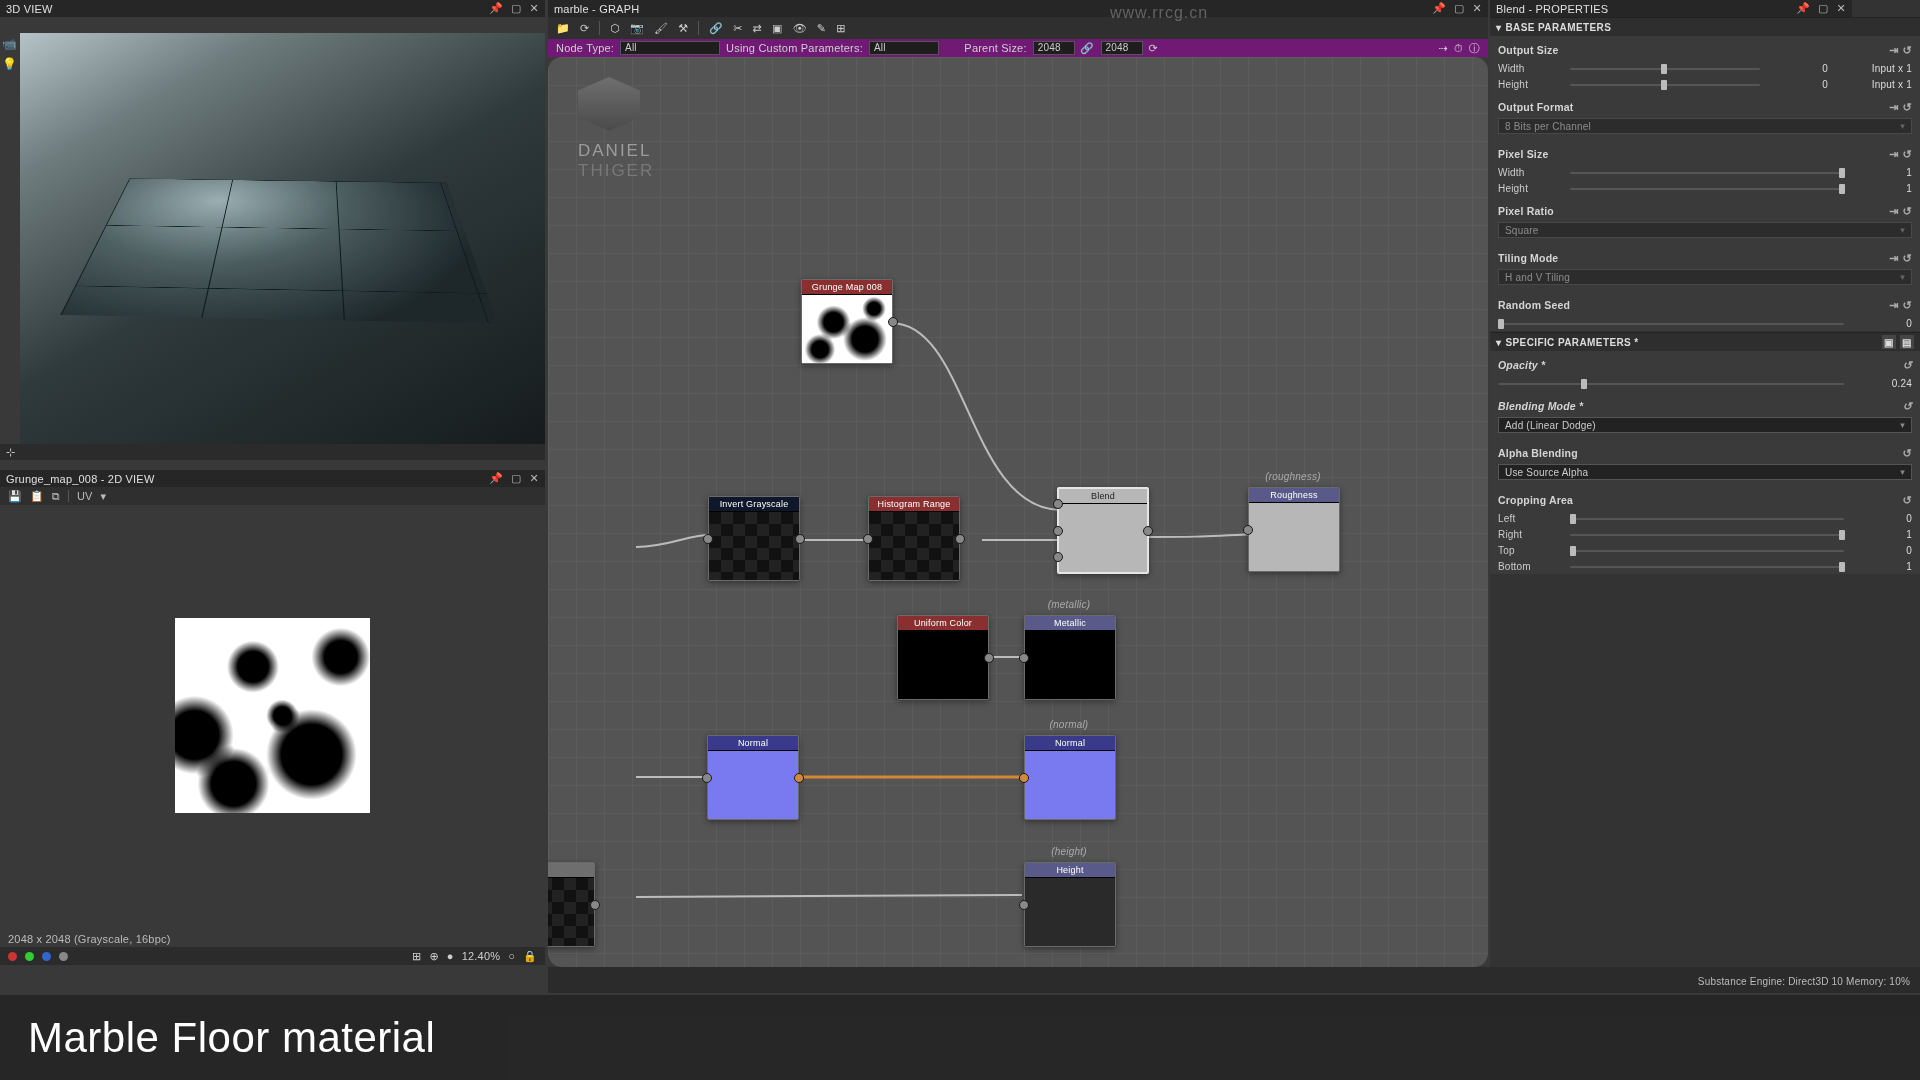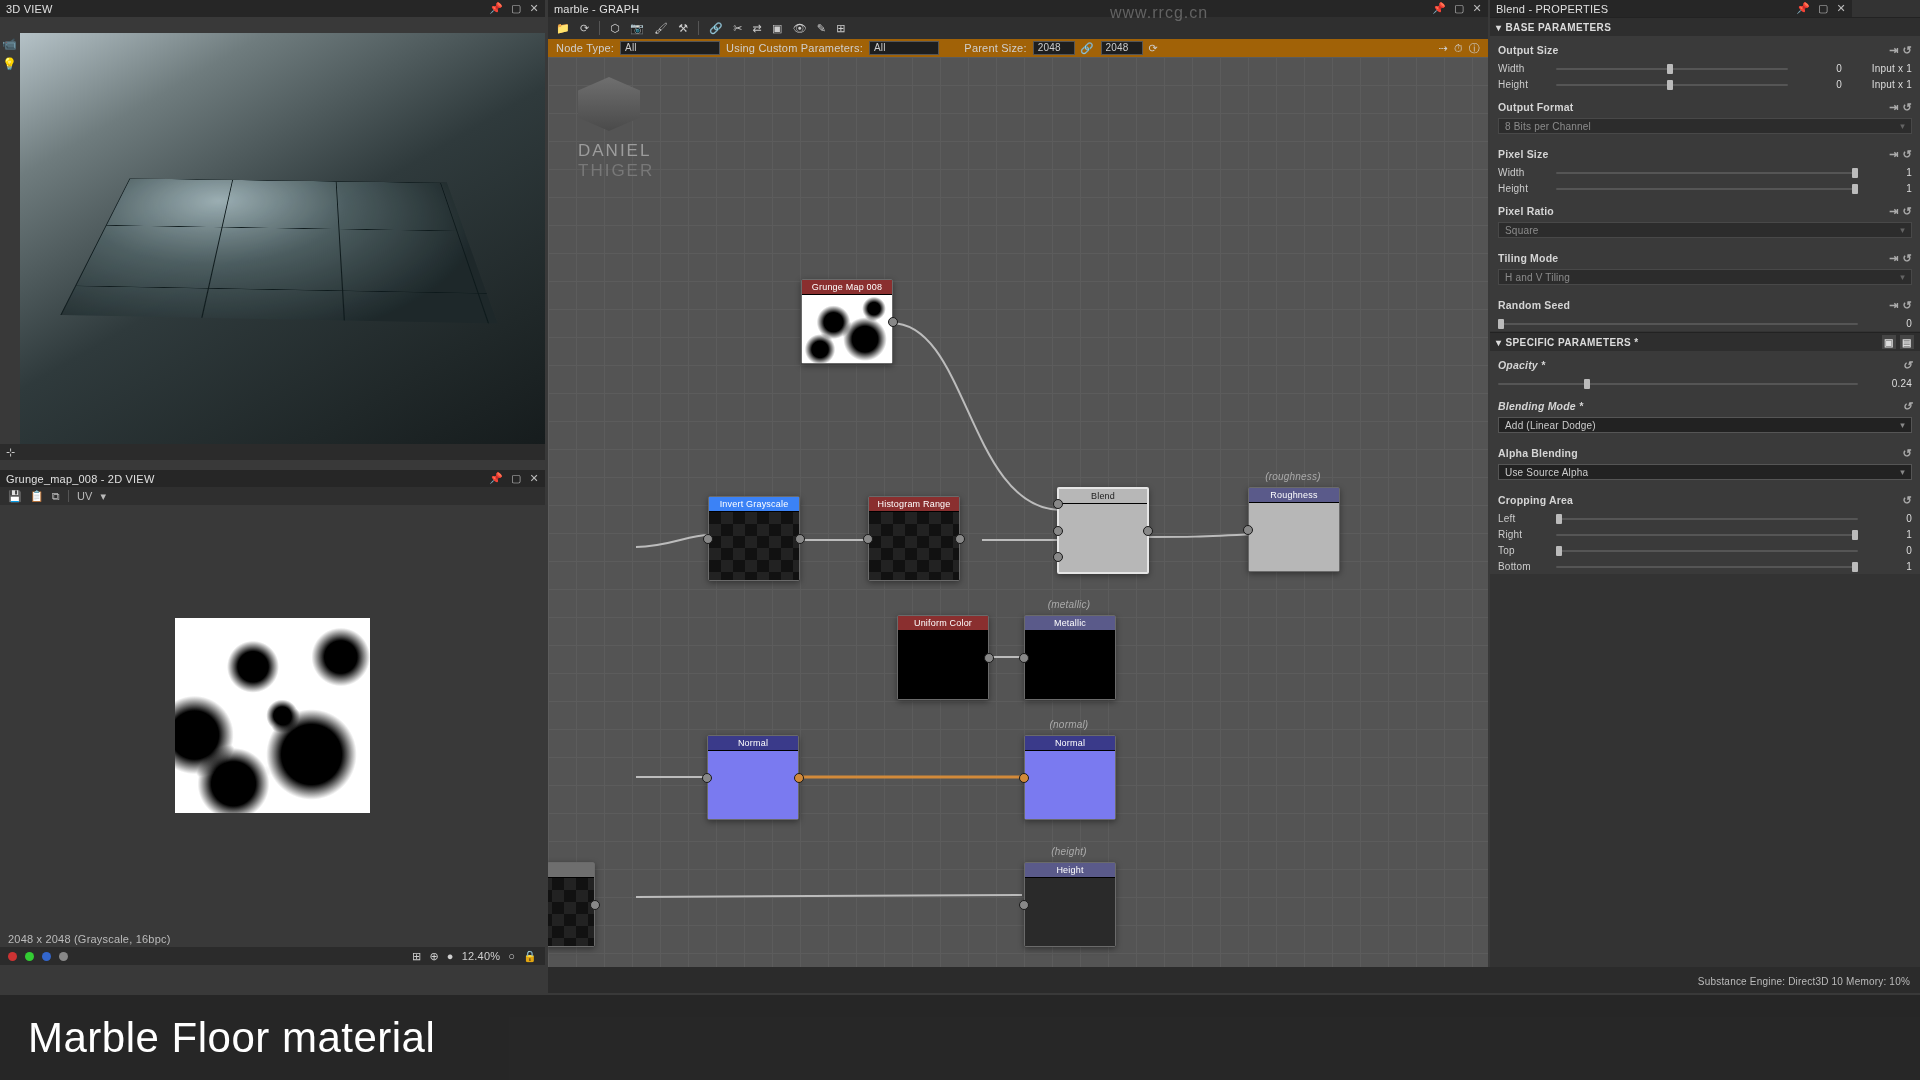--- a/index.html
+++ b/index.html
@@ -40,25 +40,25 @@
   filter:contrast(1.4) blur(.3px); }
 #view2d .info { position:absolute; left:8px; bottom:20px; color:#bbb; font-size:11px; }
 #view2d .botbar { position:absolute; left:0; right:0; bottom:0; height:18px; background:#2b2b2b; display:flex; align-items:center; padding:0 8px; gap:8px; }
 #view2d .botbar .dot { width:9px; height:9px; border-radius:50%; }
 
 
 #graph { position:absolute; left:548px; top:0; width:940px; height:967px; }
 #graph .winbar { left:0; top:0; width:940px; }
 #graph .tb { position:absolute; left:0; top:17px; width:940px; height:22px; background:#2f2f2f; display:flex; align-items:center; gap:10px; padding:0 8px; font-size:11px; color:#ccc; }
 #graph .tb .vsep { width:1px; height:14px; background:#555; }
-#graph .tb2 { position:absolute; left:0; top:39px; width:940px; height:18px; background:#a16207; display:flex; align-items:center; gap:6px; padding:0 8px; font-size:11px; }
+#graph .tb2 { position:absolute; left:0; top:39px; width:940px; height:18px; background:#701a75; display:flex; align-items:center; gap:6px; padding:0 8px; font-size:11px; }
 #graph .tb2 select, #graph .tb2 .sel { background:#1e1e1e; color:#ccc; border:1px solid #555; font-size:10px; height:14px; padding:0 4px; }
 #graph .canvas { position:absolute; left:0; top:57px; right:0; bottom:0; background:#545454; background-image:
   linear-gradient(#5c5c5c 1px,transparent 1px),linear-gradient(90deg,#5c5c5c 1px,transparent 1px);
-  background-size:28px 28px; overflow:hidden; }
+  background-size:28px 28px; overflow:hidden;border-radius:14px; }
 
 
 .logo { position:absolute; left:30px; top:20px; color:#aaa; user-select:none; }
 .logo .hex { width:62px; height:54px; position:relative; margin-bottom:10px; }
 .logo .hex::before { content:""; position:absolute; inset:0; background:linear-gradient(#6f6f6f,#4a4a4a); clip-path:polygon(50% 0,100% 25%,100% 75%,50% 100%,0 75%,0 25%); }
 .logo .t1 { font-size:17px; letter-spacing:2px; color:#9c9c9c; }
 .logo .t2 { font-size:17px; letter-spacing:2px; color:#787878; }
 
 
 .node { position:absolute; width:92px; background:#2a2a2a; border:1px solid #6a6a6a; border-radius:2px; box-shadow:0 2px 6px rgba(0,0,0,.4); }
@@ -89,21 +89,21 @@
 #props { position:absolute; left:1490px; top:0; width:430px; height:967px; background:#333; }
 #props .winbar { left:0; top:0; width:362px; }
 #props .sect { background:#3a3a3a; border-top:1px solid #222; }
 #props .secthdr { display:flex; align-items:center; height:18px; padding:0 6px; background:#2e2e2e; font-weight:600; font-size:10px; letter-spacing:.4px; color:#dcdcdc; gap:4px; }
 #props .secthdr .chev { font-size:10px; }
 #props .secthdr .tbtn { margin-left:auto; display:flex; gap:4px; }
 #props .secthdr .tbtn span { width:14px; height:14px; background:#454545; display:flex; align-items:center; justify-content:center; font-size:10px; }
 #props .group { padding:4px 8px 0; }
 #props .grp-title { font-weight:600; color:#d5d5d5; font-size:10.5px; margin:4px 0 4px; display:flex; align-items:flex-start; }
 #props .grp-title .ico { margin-left:auto; display:flex; gap:4px; color:#aaa; font-size:11px; }
-#props .row { display:flex; align-items:center; height:15px; font-size:10px; gap:6px; margin-bottom:1px; }
+#props .row { display:flex; align-items:center; height:15px; font-size:10px; gap:20px; margin-bottom:1px; }
 #props .row .lbl { width:52px; color:#ccc; }
 #props .row .slider { flex:1; height:2px; background:#555; position:relative; border-radius:1px; }
 #props .row .slider .thumb { position:absolute; top:-4px; width:6px; height:10px; background:#bbb; border-radius:1px; }
 #props .row .val { width:48px; text-align:right; color:#ddd; font-size:10px; }
 #props .row .vala { width:64px; text-align:right; color:#ddd; font-size:10px; }
 #props .disabled { opacity:.55; }
 #props .sel { background:#222; color:#ccc; border:1px solid #555; height:16px; font-size:10px; padding:0 6px; display:flex; align-items:center; justify-content:space-between; margin:2px 0 6px; }
 #props .sel .arr { color:#888; font-size:9px; }
 #props .ital { font-style:italic; }
 
@@ -246,21 +246,21 @@
       <div class="port r"></div>
     </div>
 
     <div class="node" style="left:253px;top:222px">
       <div class="hdr" style="background:#8a2f2f">Grunge Map 008</div>
       <div class="body grunge"></div>
       <div class="port r"></div>
     </div>
 
     <div class="node" style="left:160px;top:439px">
-      <div class="hdr" style="background:#3b82f6">Invert Grayscale</div>
+      <div class="hdr" style="background:#0f172a">Invert Grayscale</div>
       <div class="body checker"></div>
       <div class="port l"></div>
       <div class="port r"></div>
     </div>
 
     <div class="node" style="left:320px;top:439px">
       <div class="hdr" style="background:#8a2f2f">Histogram Range</div>
       <div class="body checker"></div>
       <div class="port l"></div>
       <div class="port r"></div>

